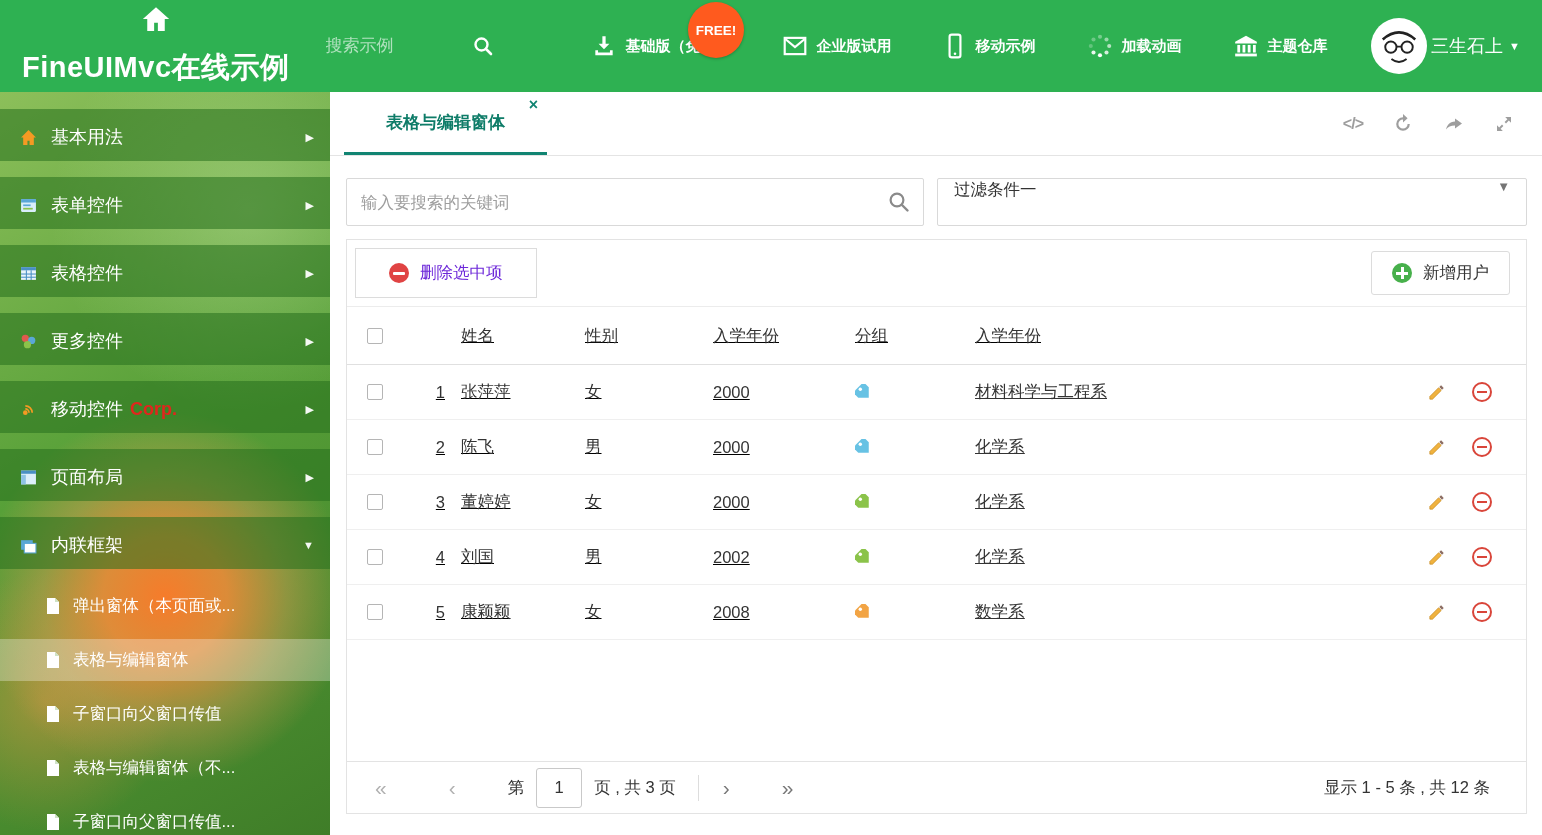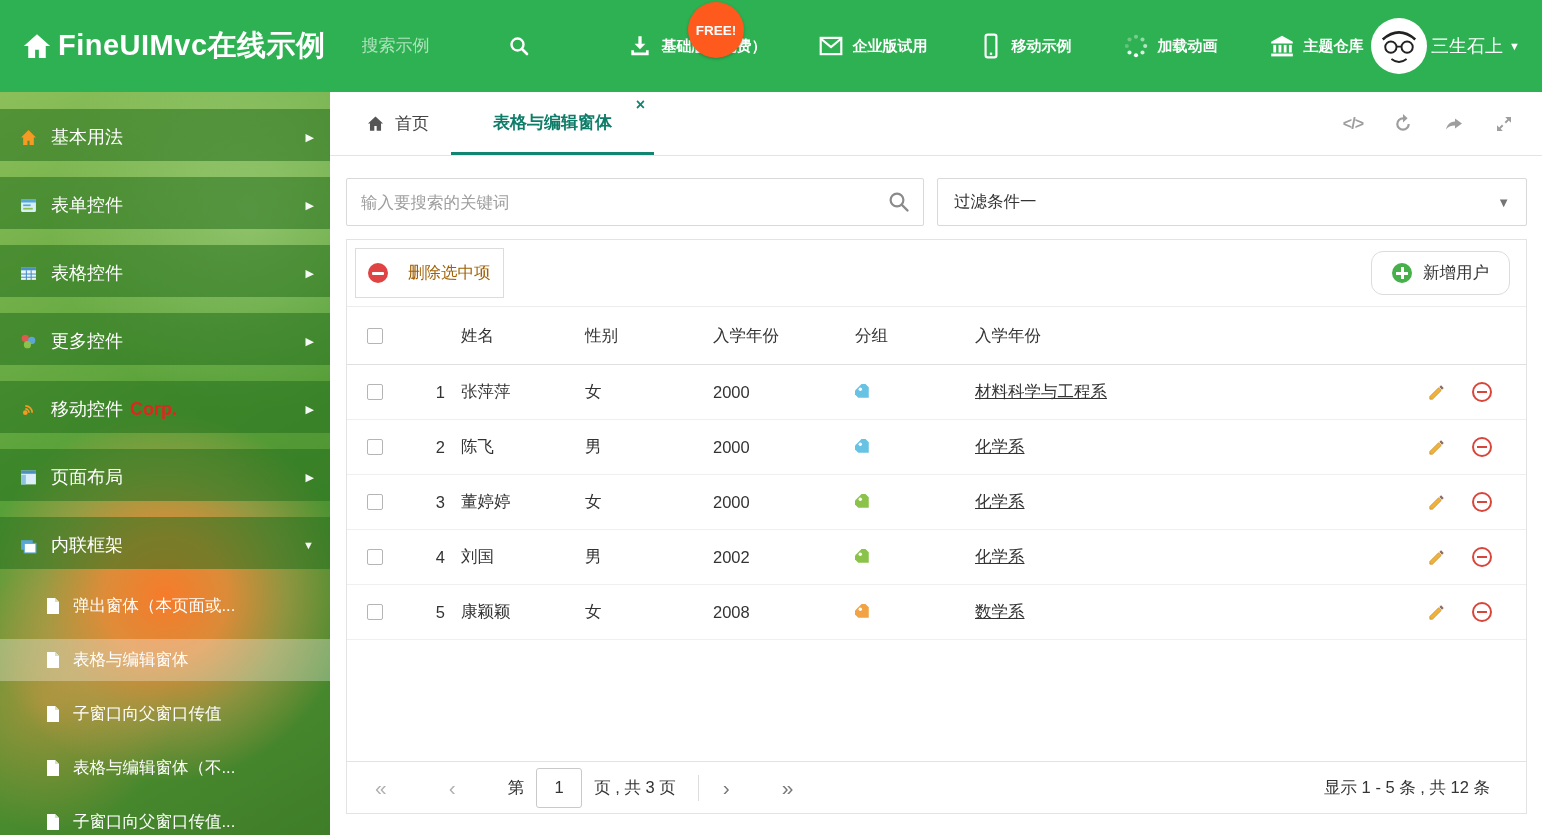--- a/index.html
+++ b/index.html
@@ -1,21 +1,21 @@
 <!DOCTYPE html>
 <html><head>
 <meta charset="utf-8">
 <style>
   *{box-sizing:border-box;margin:0;padding:0;}
   html,body{width:1542px;height:835px;overflow:hidden;}
   body{font-family:"Liberation Sans","DejaVu Sans",sans-serif;background:#fff;position:relative;}
 
   
   .header{position:absolute;top:0;left:0;right:0;height:92px;background:#2eb152;display:flex;align-items:center;padding:0 22px;color:#fff;z-index:5;}
-  .logo{display:flex;align-items:center;gap:6px;}
+  .logo{display:flex;align-items:center;gap:14px;flex-direction:column;}
   .app-title{font-size:29px;font-weight:bold;letter-spacing:.5px;}
   .hdr-search{position:relative;margin-left:36px;display:flex;align-items:center;gap:14px;}
   .hdr-search input{background:transparent;border:none;outline:none;font-size:17px;color:#fff;width:132px;}
   .hdr-search input::placeholder{color:rgba(255,255,255,.62);}
   .free-badge{position:absolute;top:2px;left:688px;width:56px;height:56px;border-radius:50%;background:#ff5a1e;display:flex;align-items:center;justify-content:center;font-weight:bold;font-size:13.5px;color:#fff;box-shadow:0 1px 3px rgba(0,0,0,.25);z-index:6;}
   .hdr-nav{display:flex;margin-left:96px;gap:50px;align-items:flex-end;}
   .nav-item{display:flex;flex-direction:row;align-items:center;gap:8px;font-size:15px;cursor:pointer;min-width:78px;font-weight:bold;}
   .user{margin-left:auto;display:flex;align-items:center;gap:4px;cursor:pointer;}
   .avatar{width:56px;height:56px;border-radius:50%;background:#fff;overflow:hidden;border:2px solid rgba(255,255,255,.9);}
   .user-name{font-size:18px;}
@@ -47,29 +47,29 @@
   .tab-tools{margin-left:auto;display:flex;align-items:center;gap:30px;padding-right:28px;color:#9e9e9e;}
   .code-ic{font-size:16px;font-weight:bold;letter-spacing:-1px;cursor:pointer;}
   .tool-svg{cursor:pointer;display:flex;}
 
   .content{padding:22px 15px 0 16px;}
   .search-row{display:flex;gap:13px;}
   .kw-wrap{position:relative;width:578px;}
   .kw-wrap input{width:100%;height:48px;border:1px solid #d9d9d9;border-radius:2px;padding:0 44px 0 14px;font-size:16.5px;color:#333;outline:none;}
   .kw-wrap input::placeholder{color:#9e9e9e;}
   .kw-mag{position:absolute;right:13px;top:12px;}
-  .filter{flex:1;height:48px;border:1px solid #d9d9d9;border-radius:2px;display:flex;align-items:center;padding:0 16px;font-size:16.5px;color:#333;cursor:pointer;background:#fff;}
+  .filter{flex:1;height:48px;border:1px solid #d9d9d9;border-radius:2px;display:flex;padding:0 16px;font-size:16.5px;color:#333;cursor:pointer;background:#fff;}
   .filter-caret{margin-left:auto;color:#757575;font-size:13px;}
 
   .panel{margin-top:13px;border:1px solid #e3e3e3;height:575px;display:flex;flex-direction:column;background:#fff;}
   .toolbar{padding:8px;display:flex;align-items:center;border-bottom:1px solid #ececec;}
-  .btn-del{height:50px;display:flex;align-items:center;gap:20px;padding:0 12px;border:1px solid #dcdcdc;background:#fff;font-size:16.5px;color:#a16207;cursor:pointer;}
-  .btn-add{margin-left:auto;height:44px;display:flex;align-items:center;gap:11px;padding:0 20px;border:1px solid #dcdcdc;border-radius:12px;background:#fff;font-size:16.5px;color:#333;cursor:pointer;margin-right:8px;}
-
-  .grid{flex:1;display:flex;flex-direction:column;}
+  .btn-del{height:50px;display:flex;align-items:center;gap:11px;padding:0 33px;border:1px solid #dcdcdc;background:#fff;font-size:16.5px;color:#6d28d9;cursor:pointer;}
+  .btn-add{margin-left:auto;height:44px;display:flex;align-items:center;gap:11px;padding:0 20px;border:1px solid #dcdcdc;border-radius:3px;background:#fff;font-size:16.5px;color:#333;cursor:pointer;margin-right:8px;}
+
+  .grid{flex:1;display:flex;flex-direction:column;text-decoration:underline;}
   .grow{display:grid;grid-template-columns:56px 58px 124px 128px 142px 120px 1fr 120px;align-items:center;height:55px;border-bottom:1px solid #efefef;font-size:16.5px;color:#333;}
   .grow.head{height:58px;border-bottom:1px solid #e0e0e0;}
   .cell-cb{display:flex;justify-content:center;}
   .checkbox{width:16px;height:16px;border:1px solid #b5b5b5;border-radius:2px;background:#fff;cursor:pointer;}
   .cell-num{text-align:right;padding-right:16px;}
   .cell-tag{display:flex;}
   .major-link{color:#333;text-decoration:underline;cursor:pointer;}
   .cell-actions{display:flex;gap:26px;justify-content:flex-end;padding-right:34px;align-items:center;}
   .filler{flex:1;}
 
@@ -323,28 +323,20 @@
             <path d="M9 0l4 4H9z" fill="#cfe3c6"></path>
           </svg>
         </span>
       <span>子窗口向父窗口传值...</span>
     </div>
   </div>
 </div>
 
 <div class="main">
   <div class="tabbar">
-    <div class="tab">
-      <span style="display:flex;">
-          <svg width="19" height="19" viewBox="0 0 24 24">
-            <path d="M12 3 2.5 12H5v9h5.5v-6h3v6H19v-9h2.5z" fill="#555"></path>
-          </svg>
-        </span>
-      <span>首页</span>
-    </div>
     <div class="tab active">
       <span>表格与编辑窗体</span>
       <span class="tab-close">×</span>
     </div>
     <div class="tab-tools">
       <span class="code-ic">&lt;/&gt;</span>
       <span class="tool-svg">
         <svg width="20" height="20" viewBox="0 0 20 20">
             <path d="M10 3.2a6.8 6.8 0 1 0 6.8 6.8h-2.2A4.6 4.6 0 1 1 10 5.4v3.2l4.6-4.3L10 0z" fill="#9e9e9e"></path>
           </svg>

